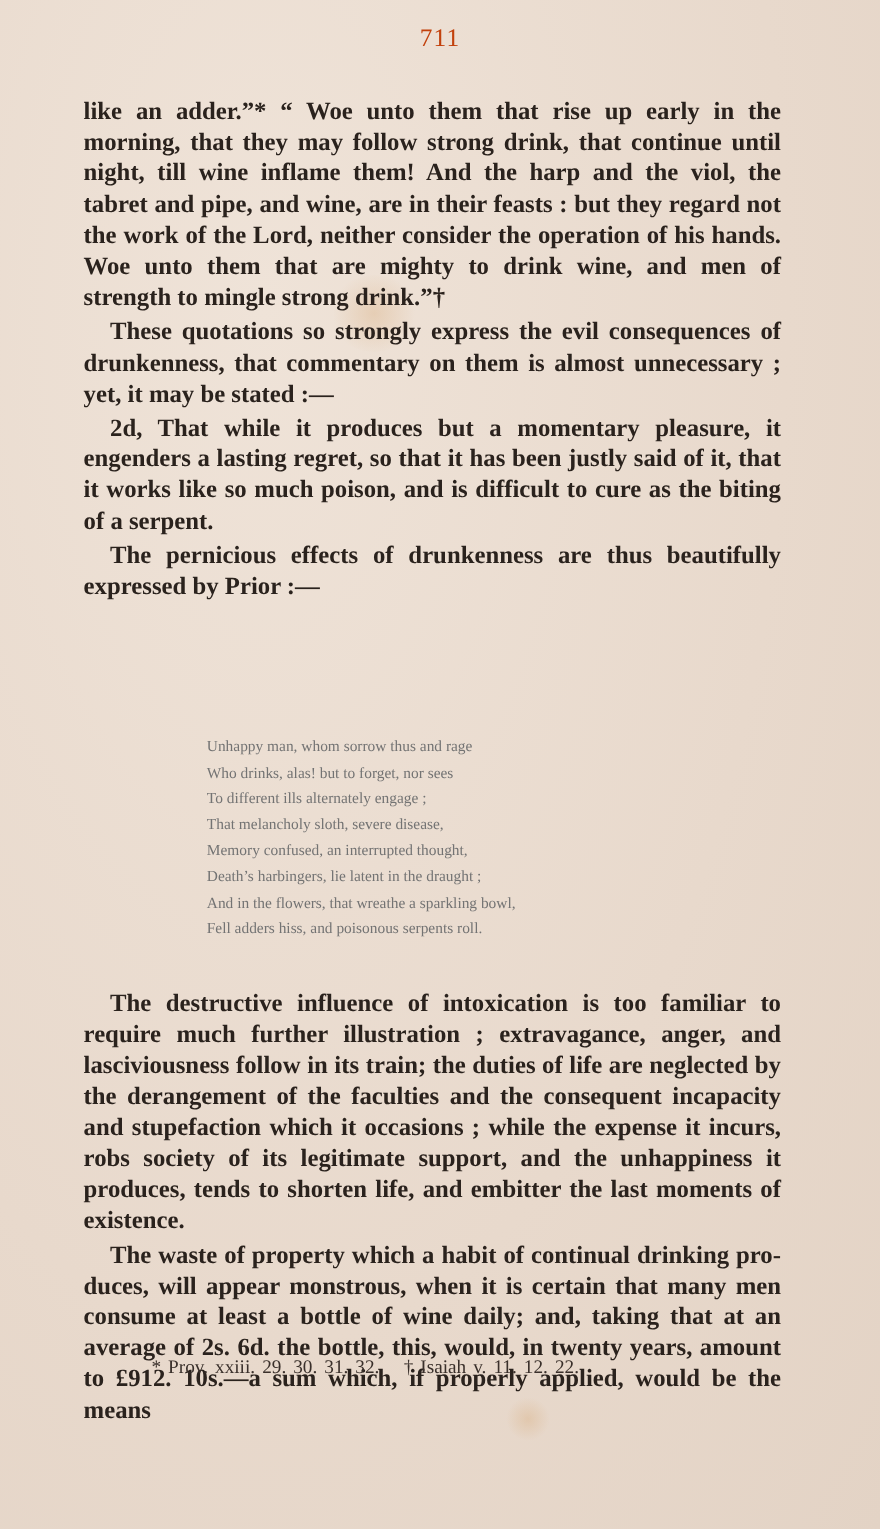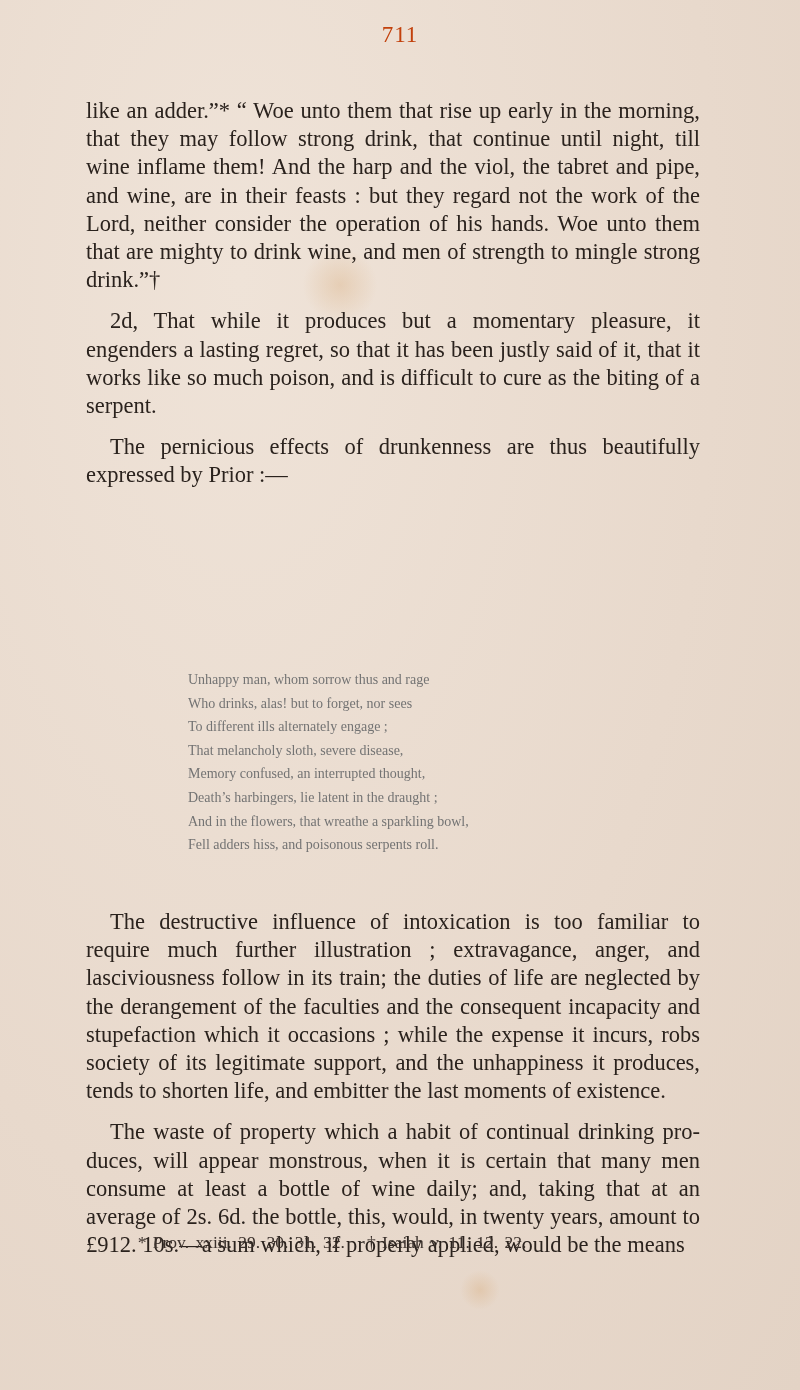--- a/index.html
+++ b/index.html
@@ -13,21 +13,21 @@
   }
   .page-number {
     position: absolute; top: 22px; left: 0; width: 800px; text-align: center;
     font-size: 23px; letter-spacing: 1px; color: #c2410c;
   }
   .body-text {
     position: absolute; left: 73px; width: 640px;
     font-size: 22.5px; line-height: 28.2px;
     text-align: justify;
   }
-  .body-text p { margin: 13px; text-indent: 0; }
+  .body-text p { margin: 3px; text-indent: 0; font-weight: bold; }
   .body-text p.indent { text-indent: 24px; }
   #block1 { top: 84px; }
   .poem {
     position: absolute; left: 188px; top: 668px;
     font-size: 14px; line-height: 23.6px; color: #737373;
   }
   .poem div { white-space: nowrap; }
   #block2 { top: 895px; }
   .footnotes {
     position: absolute; top: 1232px; left: 0; width: 664px; text-align: center;
@@ -42,20 +42,21 @@
 </head>
 <body>
 
 <div class="stain" style="left:300px;top:250px;width:80px;height:70px;"></div>
 <div class="stain" style="left:460px;top:1270px;width:40px;height:40px;"></div>
 
 <div class="page-number">711</div>
 
 <div class="body-text" id="block1">
   <p>like an adder.”* “ Woe unto them that rise up early in the morning, that they may follow strong drink, that continue until night, till wine inflame them! And the harp and the viol, the tabret and pipe, and wine, are in their feasts : but they regard not the work of the Lord, neither consider the operation of his hands. Woe unto them that are mighty to drink wine, and men of strength to mingle strong drink.”†</p>
+  <p class="indent">These quotations so strongly express the evil consequences of drunkenness, that commentary on them is almost unnecessary ; yet, it may be stated :—</p>
   <p class="indent">2d, That while it produces but a momentary pleasure, it engenders a lasting regret, so that it has been justly said of it, that it works like so much poison, and is difficult to cure as the biting of a serpent.</p>
   <p class="indent">The pernicious effects of drunkenness are thus beautifully expressed by Prior :—</p>
 </div>
 
 <div class="poem">
   <div>Unhappy man, whom sorrow thus and rage</div>
   <div>Who drinks, alas! but to forget, nor sees</div>
   <div>To different ills alternately engage ;</div>
   <div>That melancholy sloth, severe disease,</div>
   <div>Memory confused, an interrupted thought,</div>

